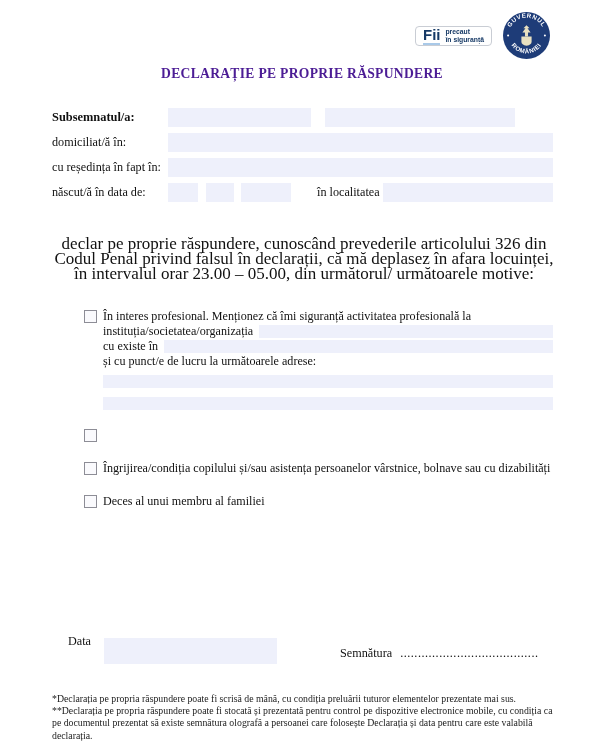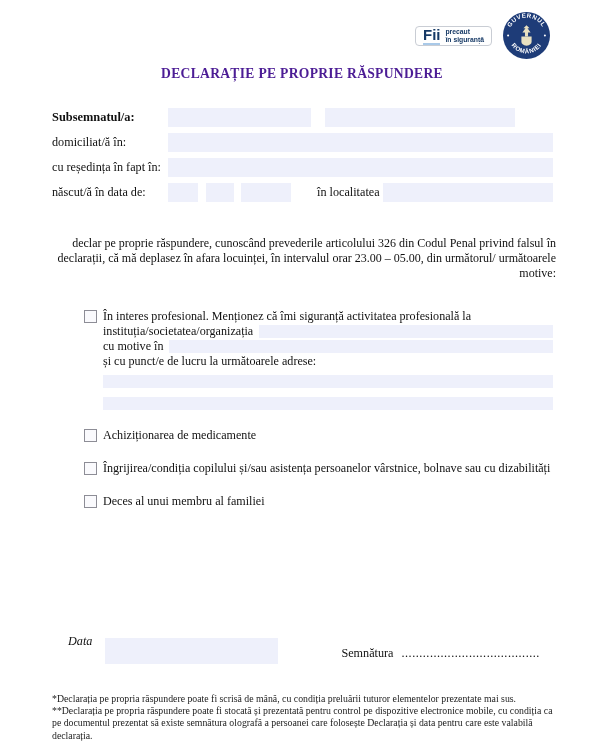--- a/index.html
+++ b/index.html
@@ -97,23 +97,23 @@
   .field-month{ width: 28px; margin-right: 7px; }
   .field-year { width: 50px; }
   .loc-label { margin-left: 26px; margin-right: 3px; white-space: nowrap; }
 
   
   .paragraph {
     position: absolute;
     left: 52px;
     right: 48px;
     top: 236px;
-    font-size: 12px;
+    font-size: 17px;
     line-height: 15px;
-    text-align: right;
+    text-align: center;
   }
 
   
   .reasons {
     position: absolute;
     left: 84px;
     right: 51px;
     top: 309px;
     font-size: 12.1px;
   }
@@ -138,21 +138,21 @@
   
   .footer-row {
     position: absolute;
     left: 68px;
     right: 51px;
     top: 634px;
     display: flex;
     align-items: flex-end;
     font-size: 12.2px;
   }
-  .data-label { margin-bottom: 15px; font-style: italic; }
+  .data-label { margin-bottom: 15px; }
   .field-date { width: 173px; height: 26px; margin-left: 13px; background: #eef0fb; }
   .sig-wrap { margin-left: 63px; margin-bottom: 3px; white-space: nowrap; }
   .sig-dots { margin-left: 8px; letter-spacing: 0.5px; }
 
   
   .footnotes {
     position: absolute;
     left: 52px;
     right: 42px;
     top: 693px;
@@ -226,31 +226,30 @@
   <div class="reasons">
 
     <div class="reason-block">
       <span class="checkbox"></span>
       <div>În interes profesional. Menționez că îmi siguranță activitatea profesională la</div>
       <div class="inline-field-row">
         <span>instituția/societatea/organizația</span>
         <div class="field"></div>
       </div>
       <div class="inline-field-row">
-        <span>cu motive în</span>
+        <span>cu existe în</span>
         <div class="field"></div>
       </div>
       <div>și cu punct/e de lucru la următoarele adrese:</div>
     </div>
     <div class="field addr-field first"></div>
     <div class="field addr-field second"></div>
 
     <div class="reason-item">
       <span class="checkbox"></span>
-      <span>Achiziționarea de medicamente</span>
     </div>
     <div class="reason-item">
       <span class="checkbox"></span>
       <span>Îngrijirea/condiția copilului și/sau asistența persoanelor vârstnice, bolnave sau cu dizabilități</span>
     </div>
     <div class="reason-item">
       <span class="checkbox"></span>
       <span>Deces al unui membru al familiei</span>
     </div>
 

